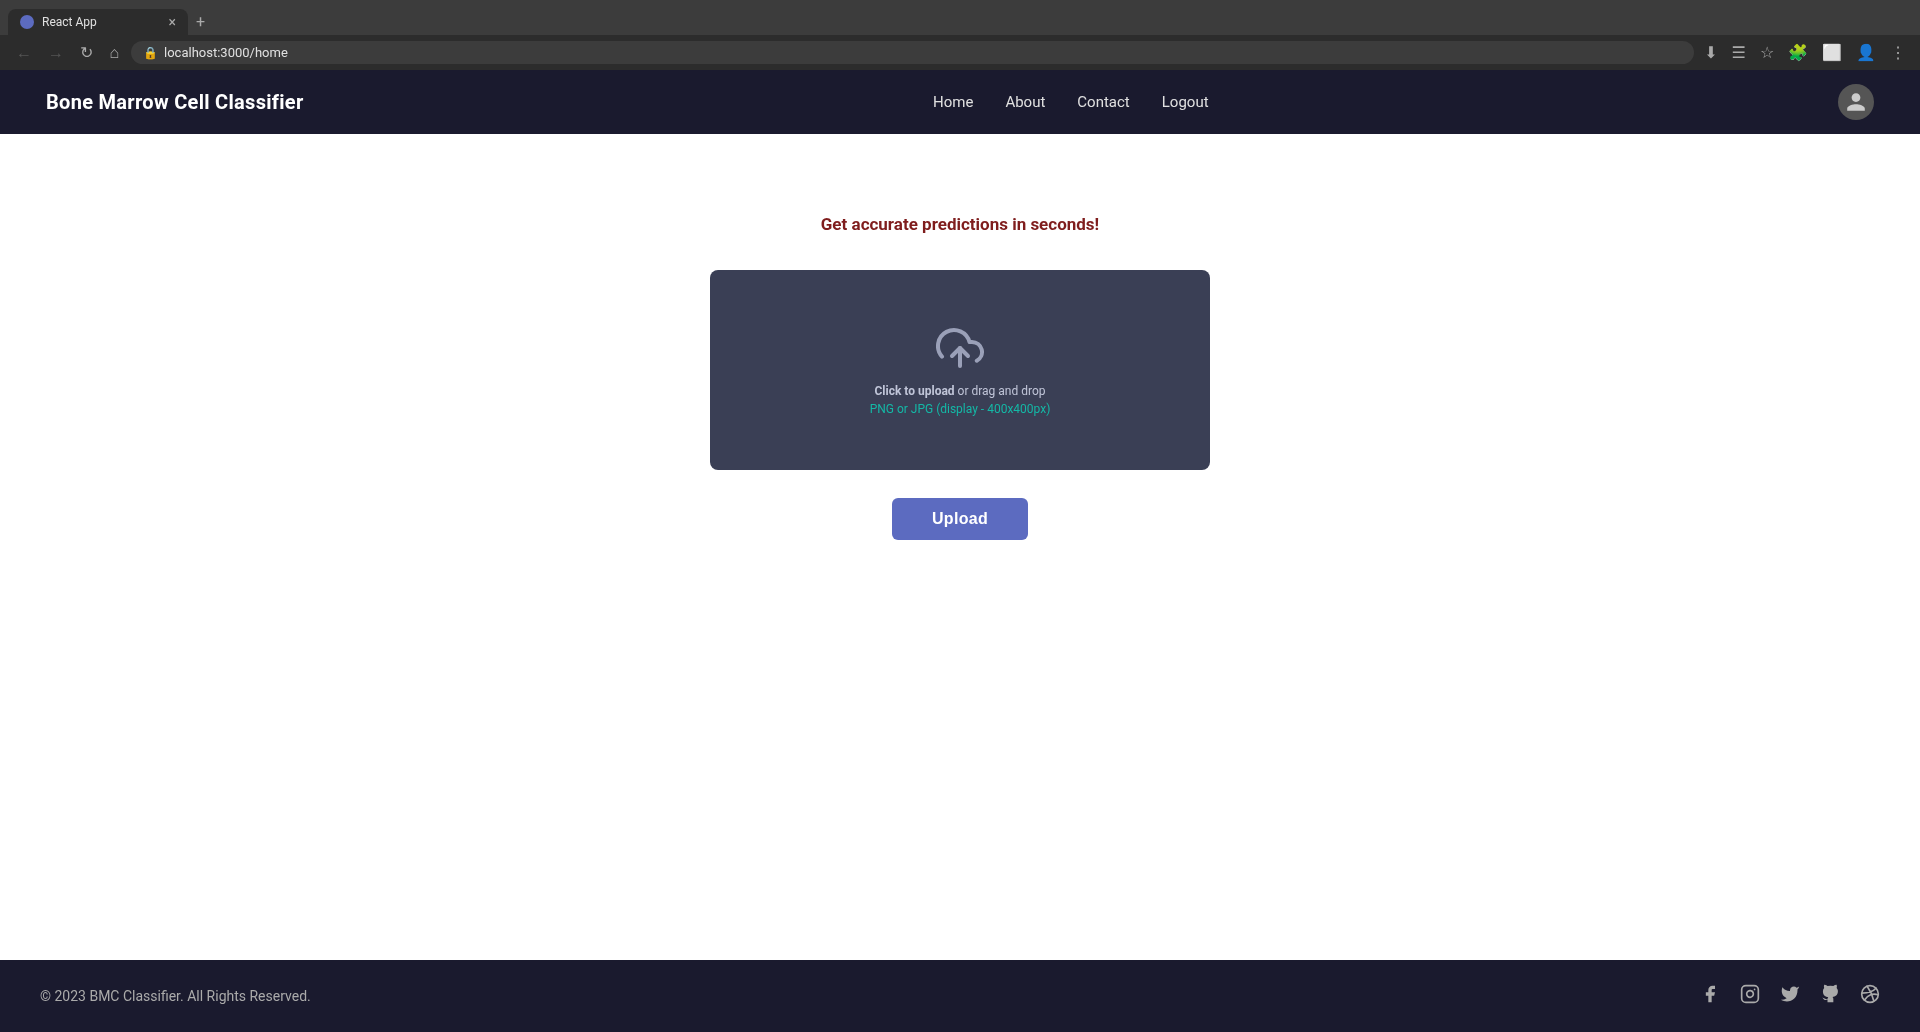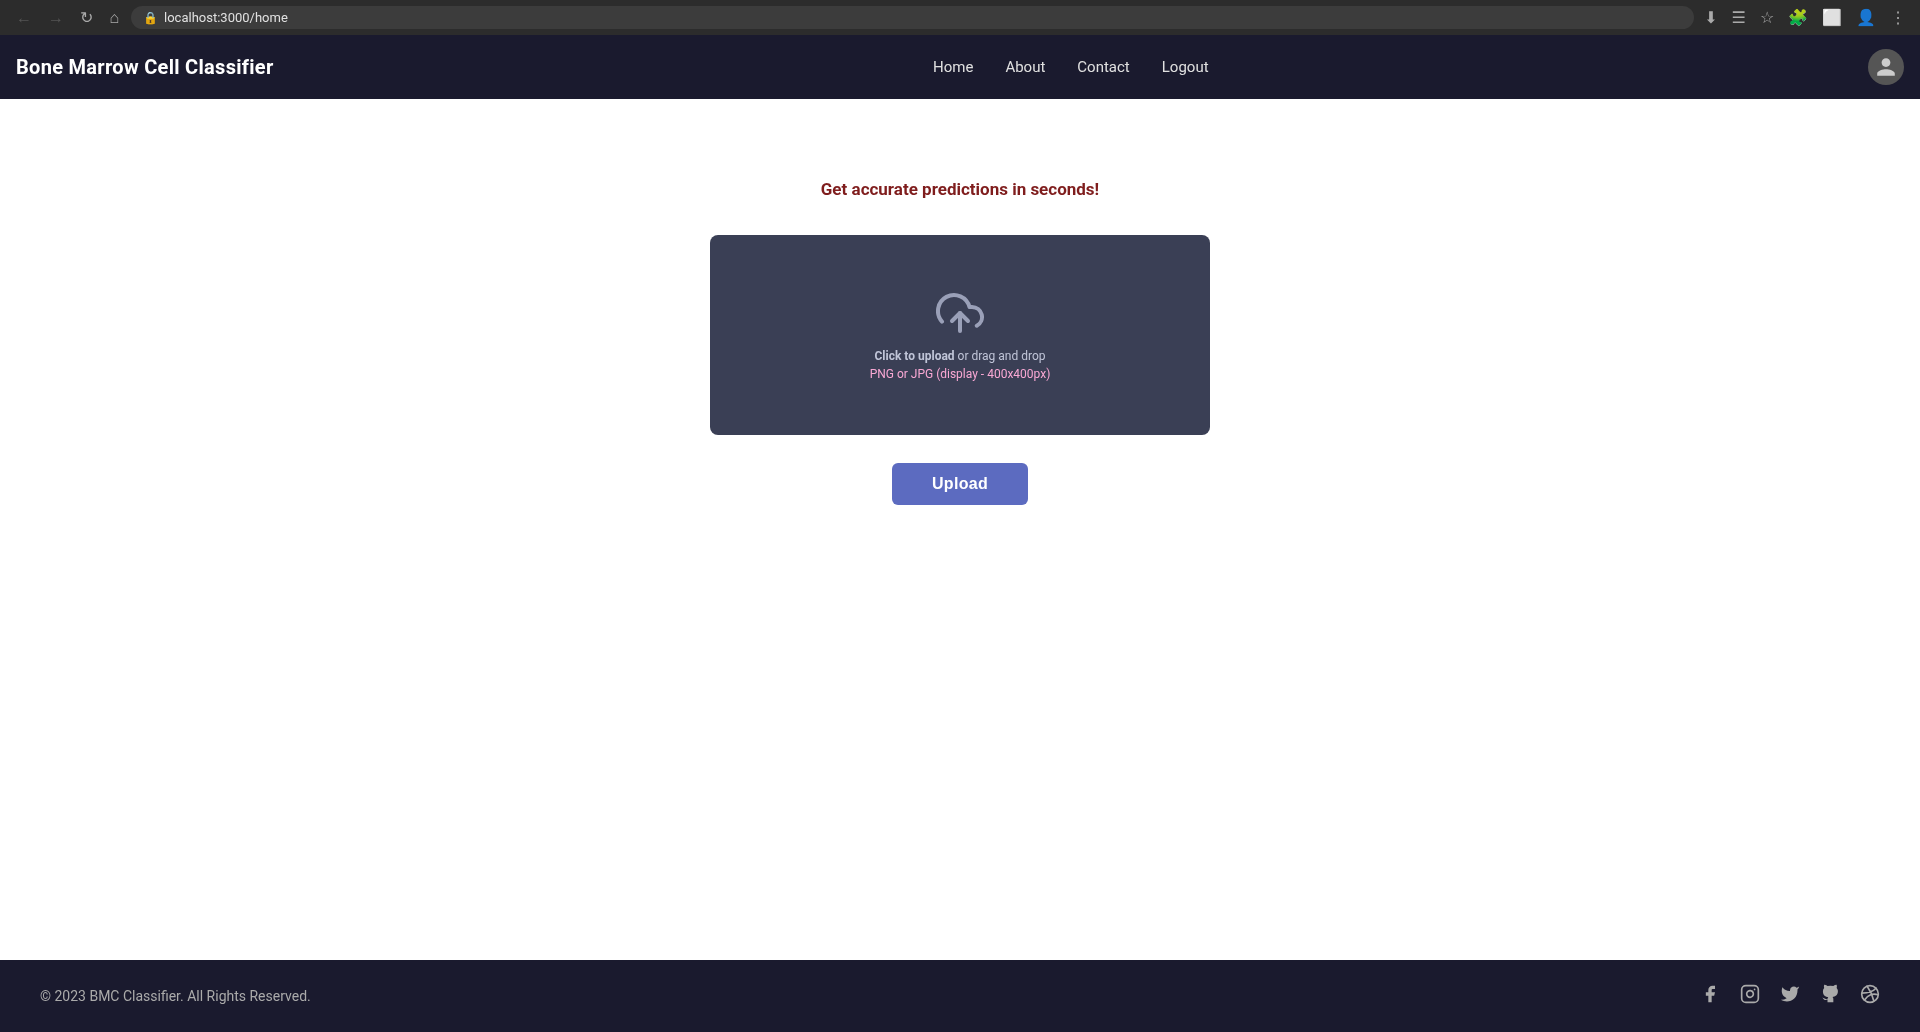--- a/index.html
+++ b/index.html
@@ -132,21 +132,21 @@
       display: flex;
       flex-direction: column;
     }
 
     
     .navbar {
       background: #1a1a2e;
       display: flex;
       align-items: center;
       justify-content: space-between;
-      padding: 0 16px;
+      padding: 0 46px;
       height: 64px;
     }
 
     .navbar-brand {
       color: #ffffff;
       font-size: 20px;
       font-weight: 700;
       letter-spacing: 0.3px;
     }
 
@@ -228,21 +228,21 @@
       font-size: 12px;
       color: #c0c5d8;
     }
 
     .upload-main-text strong {
       font-weight: 700;
     }
 
     .upload-sub-text {
       font-size: 12px;
-      color: #f9a8d4;
+      color: #14b8a6;
       text-align: center;
     }
 
     .upload-button {
       background: #5c6bc0;
       color: #ffffff;
       border: none;
       padding: 12px 40px;
       font-size: 16px;
       font-weight: 600;
@@ -286,20 +286,28 @@
       stroke: #9aa0b8;
       stroke-width: 2;
       stroke-linecap: round;
       stroke-linejoin: round;
     }
   </style>
 </head>
 <body>
 
 <div class="browser-chrome">
+  <div class="browser-tab-bar">
+    <div class="browser-tab">
+      <div class="browser-tab-icon"></div>
+      <span class="browser-tab-title">React App</span>
+      <span class="browser-tab-close">×</span>
+    </div>
+    <span class="browser-new-tab">+</span>
+  </div>
   <div class="browser-toolbar">
     <span class="browser-nav-btn disabled">←</span>
     <span class="browser-nav-btn disabled">→</span>
     <span class="browser-nav-btn">↻</span>
     <span class="browser-nav-btn">⌂</span>
     <div class="browser-address-bar">
       <span class="browser-address-bar-icon">🔒</span>
       <span class="browser-address-text">localhost:3000/home</span>
     </div>
     <div class="browser-toolbar-right">

